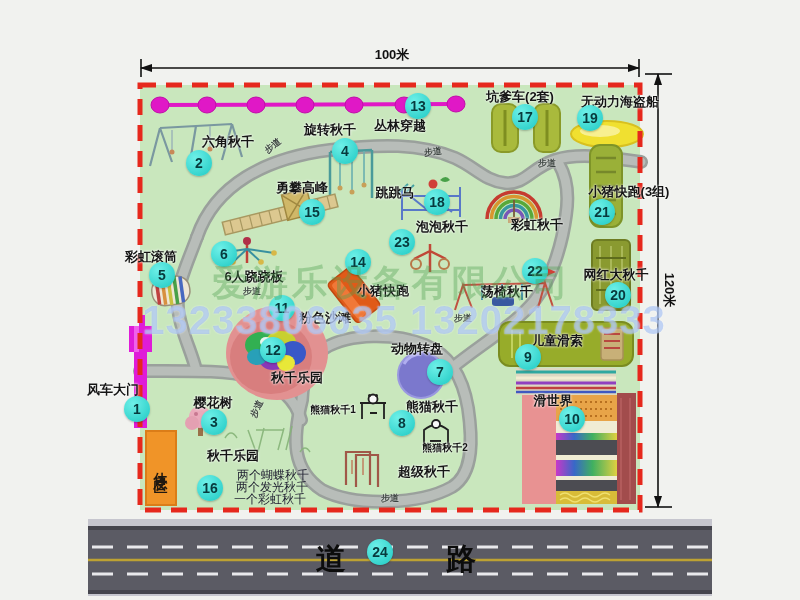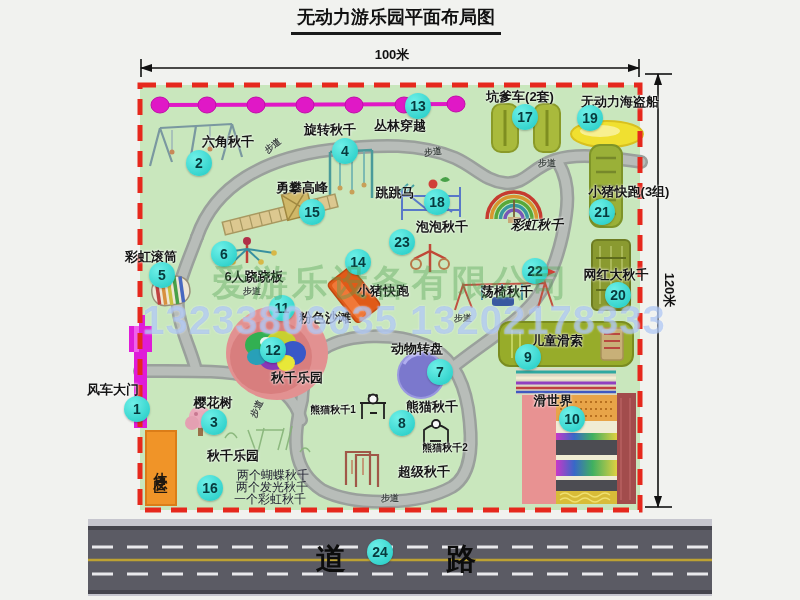--- a/index.html
+++ b/index.html
@@ -287,21 +287,20 @@
     <rect x="88" y="519" width="624" height="77" fill="#c6c6ce"></rect>
     <rect x="88" y="526" width="624" height="68" fill="#5b5b64"></rect>
     <rect x="88" y="526" width="624" height="4" fill="#45454d"></rect>
     <rect x="88" y="590" width="624" height="4" fill="#45454d"></rect>
     <line x1="92" y1="547" x2="708" y2="547" stroke="#e9e9ec" stroke-width="3" stroke-dasharray="21 14"></line>
     <line x1="92" y1="574" x2="708" y2="574" stroke="#e9e9ec" stroke-width="3" stroke-dasharray="21 14"></line>
     <line x1="88" y1="560" x2="712" y2="560" stroke="#bda233" stroke-width="2.5"></line>
   </g>
 </svg>
 
-<div class="abs" id="title">无动力游乐园平面布局图</div>
 <div class="abs dim" style="top:55px;left:392px;">100米</div>
 <div class="abs dim" id="dim-right" style="top:290px;left:669px;">120米</div>
 <div class="abs" id="rest-label" style="top:467px;left:161px;">休息区</div>
 <div class="abs" id="road-label">道 路</div>
 
 <div id="markers">
       <div class="abs lbl " style="left: 113px; top: 390px;">风车大门</div>
       <div class="abs badge" style="left: 137px; top: 409px;">1</div>
       <div class="abs lbl " style="left: 228px; top: 142px;">六角秋千</div>
       <div class="abs badge" style="left: 199px; top: 163px;">2</div>
@@ -342,21 +341,21 @@
       <div class="abs lbl " style="left: 616px; top: 275px;">网红大秋千</div>
       <div class="abs badge" style="left: 618px; top: 295px;">20</div>
       <div class="abs lbl " style="left: 629px; top: 192px;">小猪快跑(3组)</div>
       <div class="abs badge" style="left: 602px; top: 212px;">21</div>
       <div class="abs lbl " style="left: 507px; top: 292px;">荡椅秋千</div>
       <div class="abs badge" style="left: 535px; top: 271px;">22</div>
       <div class="abs lbl " style="left: 442px; top: 227px;">泡泡秋千</div>
       <div class="abs badge" style="left: 402px; top: 242px;">23</div>
       <div class="abs lbl " style="left: 424px; top: 472px;">超级秋千</div>
       <div class="abs badge" style="left: 380px; top: 506px; margin-top: 46px;">24</div>
-      <div class="abs lbl " style="left: 537px; top: 225px; font-style: italic;">彩虹秋千</div>
+      <div class="abs lbl " style="left: 537px; top: 225px;">彩虹秋千</div>
       <div class="abs lbl sm" style="left: 333px; top: 410px;">熊猫秋千1</div>
       <div class="abs lbl sm" style="left: 445px; top: 448px;">熊猫秋千2</div>
       <div class="abs path-lbl" style="left: 273px; top: 146px; transform: translate(-50%, -50%) rotate(-38deg);">步道</div>
       <div class="abs path-lbl" style="left: 433px; top: 152px; transform: translate(-50%, -50%) rotate(-6deg);">步道</div>
       <div class="abs path-lbl" style="left: 547px; top: 163px;">步道</div>
       <div class="abs path-lbl" style="left: 252px; top: 291px;">步道</div>
       <div class="abs path-lbl" style="left: 463px; top: 318px;">步道</div>
       <div class="abs path-lbl" style="left: 257px; top: 409px; transform: translate(-50%, -50%) rotate(-65deg);">步道</div>
       <div class="abs path-lbl" style="left: 390px; top: 498px;">步道</div>
       <div class="abs note" style="left: 273px; top: 475px;">两个蝴蝶秋千</div>

